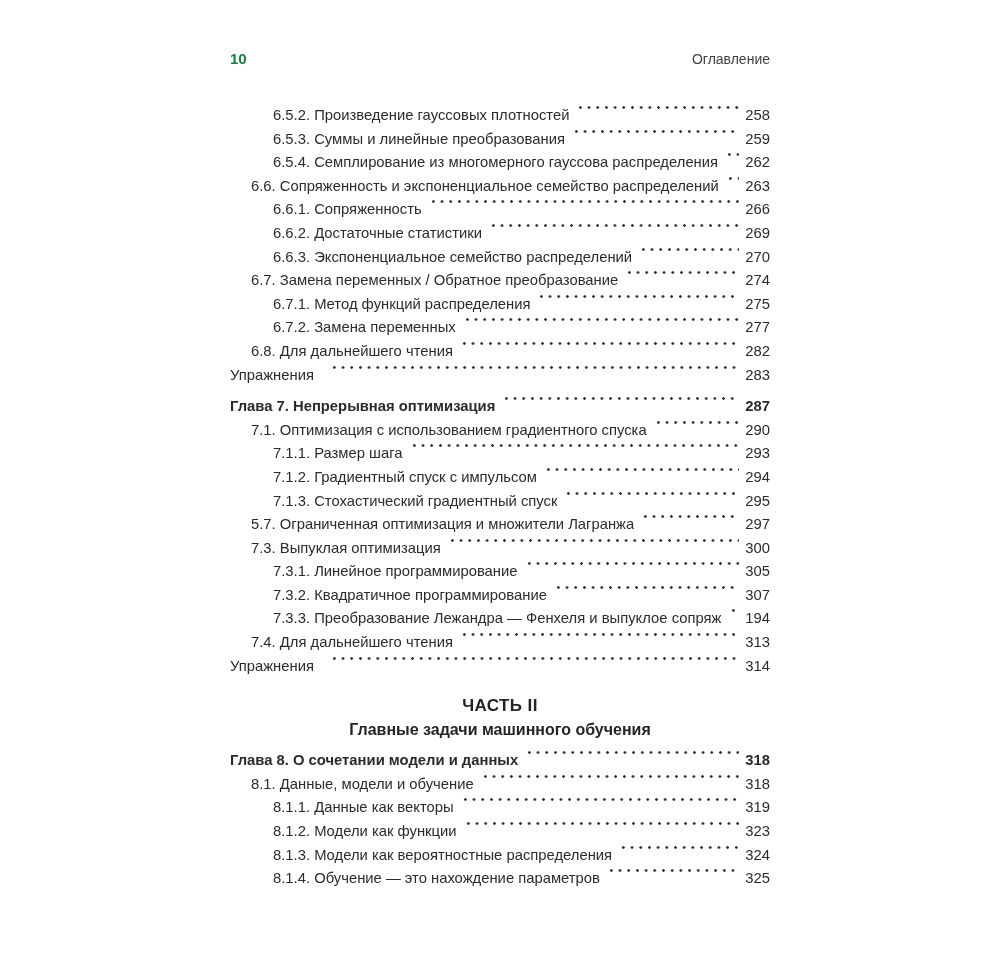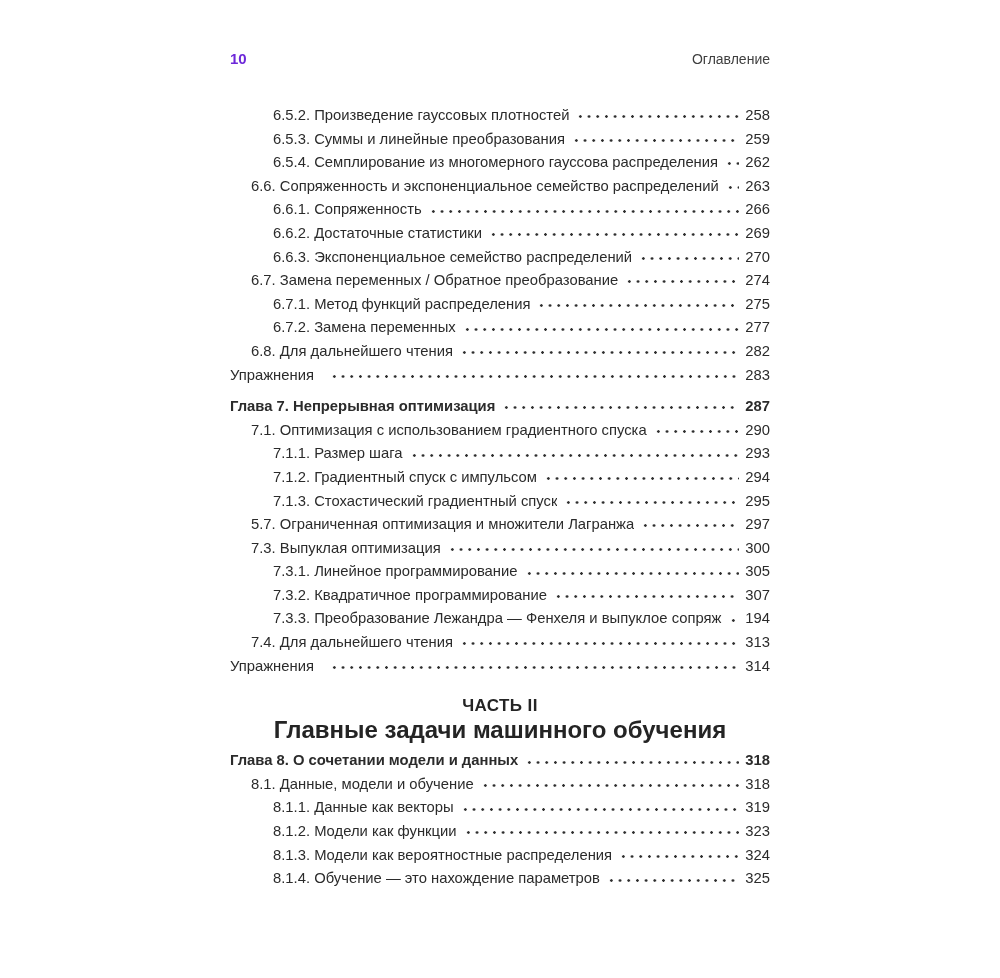--- a/index.html
+++ b/index.html
@@ -21,36 +21,36 @@
     top: 50px;
     left: 230px;
     width: 540px;
     display: flex;
     justify-content: space-between;
     align-items: baseline;
   }
   .folio {
     font-size: 15px;
     font-weight: 700;
-    color: #6d28d9;
+    color: #15803d;
   }
   .running-title {
     font-size: 14px;
     font-weight: 400;
     color: #3f3f3f;
   }
   .toc {
     position: absolute;
     top: 104px;
     left: 230px;
     width: 540px;
   }
   .row {
     display: flex;
-    align-items: center;
+    align-items: flex-start;
     height: 23.6px;
     line-height: 23.6px;
     font-size: 14.8px;
     white-space: nowrap;
   }
   .row.chapter {
     font-weight: 700;
     margin-top: 8px;
   }
   .row.section { padding-left: 21px; }
@@ -80,21 +80,21 @@
     margin-top: 16px;
     margin-bottom: 7px;
     color: #242424;
   }
   .part .line1 {
     font-size: 17px;
     line-height: 24px;
     letter-spacing: 0.4px;
   }
   .part .line2 {
-    font-size: 24px;
+    font-size: 16px;
     line-height: 24px;
   }
   .part + .row.chapter { margin-top: 0; }
 </style>
 </head>
 <body>
 
 <div class="page">
   <div class="header">
     <span class="folio">10</span>

